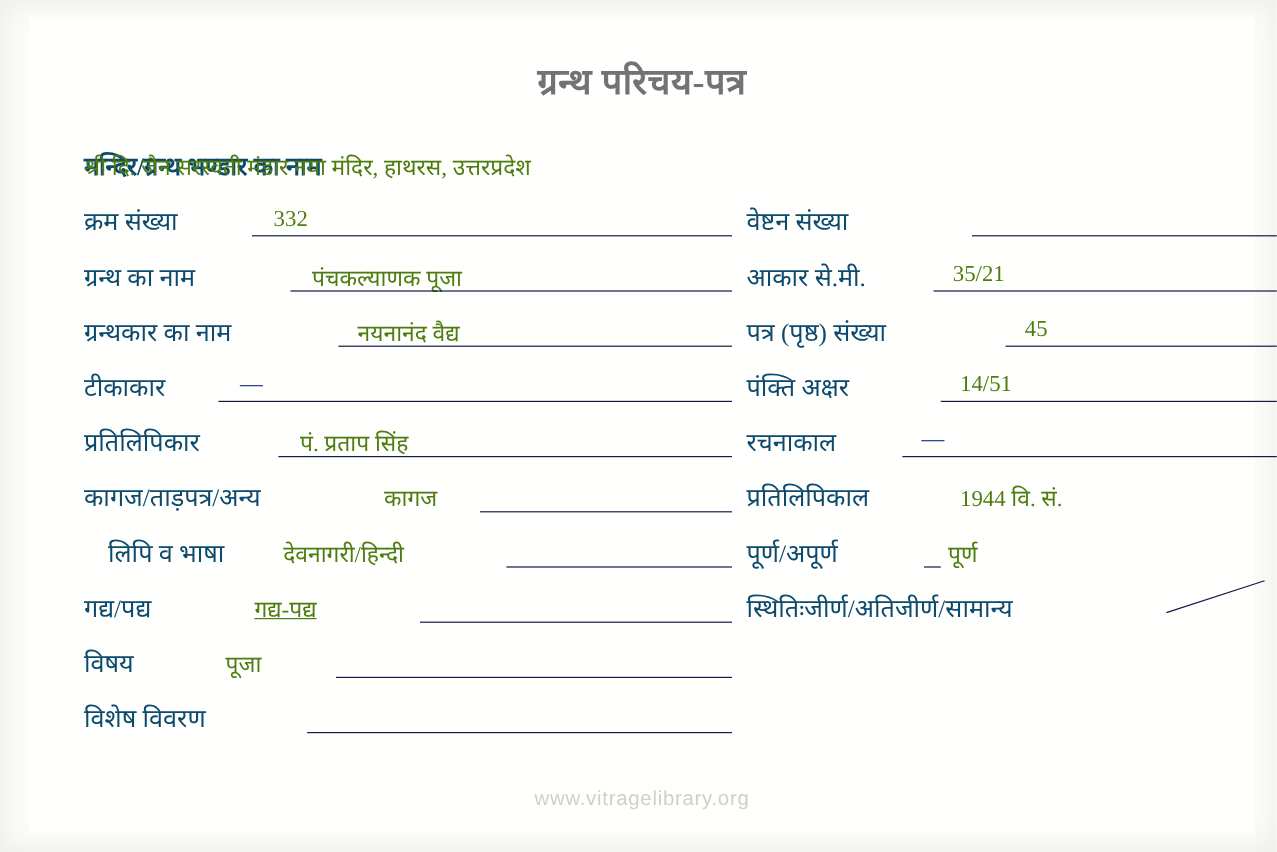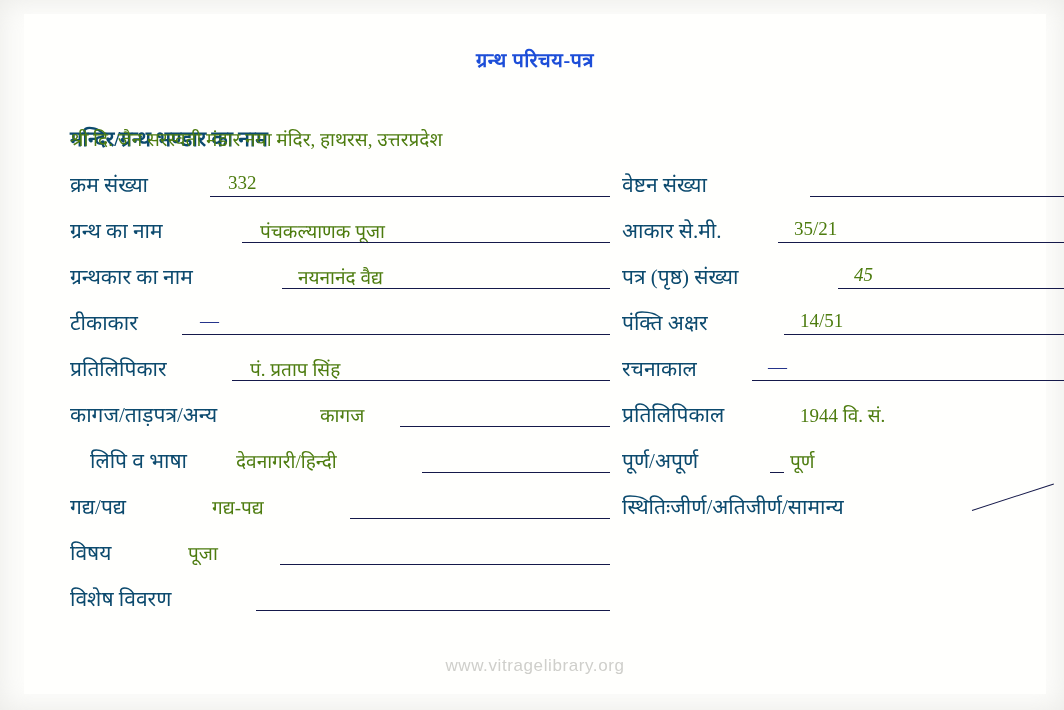--- a/index.html
+++ b/index.html
@@ -37,23 +37,23 @@
     background: #fffffd;
   }
 
   .title {
     position: absolute;
     left: 0;
     right: 0;
     top: 32px;
     text-align: center;
     font-family: "Liberation Serif", serif;
-    font-size: 20px;
+    font-size: 30px;
     font-weight: bold;
-    color: #1d4ed8;
+    color: #737373;
     letter-spacing: 0.5px;
   }
 
   .temple-line {
     position: absolute;
     left: 46px;
     top: 104px;
     right: 20px;
     font-family: "Liberation Serif", serif;
     font-size: 21px;
@@ -166,21 +166,21 @@
       </div>
 
       <div class="row">
         <div class="col col-left">
           <span class="lbl" style="left:0;">ग्रन्थकार का नाम</span>
           <span class="val" style="left:228px;">नयनानंद वैद्य</span>
           <span class="rule" style="left:212px; width:328px;"></span>
         </div>
         <div class="col col-right">
           <span class="lbl" style="left:0;">पत्र (पृष्ठ) संख्या</span>
-          <span class="val" style="left:232px;font-style:italic;">45</span>
+          <span class="val" style="left:232px;">45</span>
           <span class="rule" style="left:216px; width:232px;"></span>
         </div>
       </div>
 
       <div class="row">
         <div class="col col-left">
           <span class="lbl" style="left:0;">टीकाकार</span>
           <span class="val" style="left:130px; color:#1b2a86;">—</span>
           <span class="rule" style="left:112px; width:428px;"></span>
         </div>
@@ -225,21 +225,21 @@
         <div class="col col-right">
           <span class="lbl" style="left:0;">पूर्ण/अपूर्ण</span>
           <span class="val" style="left:168px;">पूर्ण</span>
           <span class="rule" style="left:148px; width:14px;"></span>
         </div>
       </div>
 
       <div class="row">
         <div class="col col-left">
           <span class="lbl" style="left:0;">गद्य/पद्य</span>
-          <span class="val" style="left:142px;">गद्य-पद्य</span>
+          <span class="val" style="left:142px;text-decoration:underline;">गद्य-पद्य</span>
           <span class="rule" style="left:280px; width:260px;"></span>
         </div>
         <div class="col col-right">
           <span class="lbl" style="left:0;">स्थितिःजीर्ण/अतिजीर्ण/सामान्य</span>
           <span class="strike" style="left:350px; width:86px;"></span>
         </div>
       </div>
 
       <div class="row">
         <div class="col col-left">

